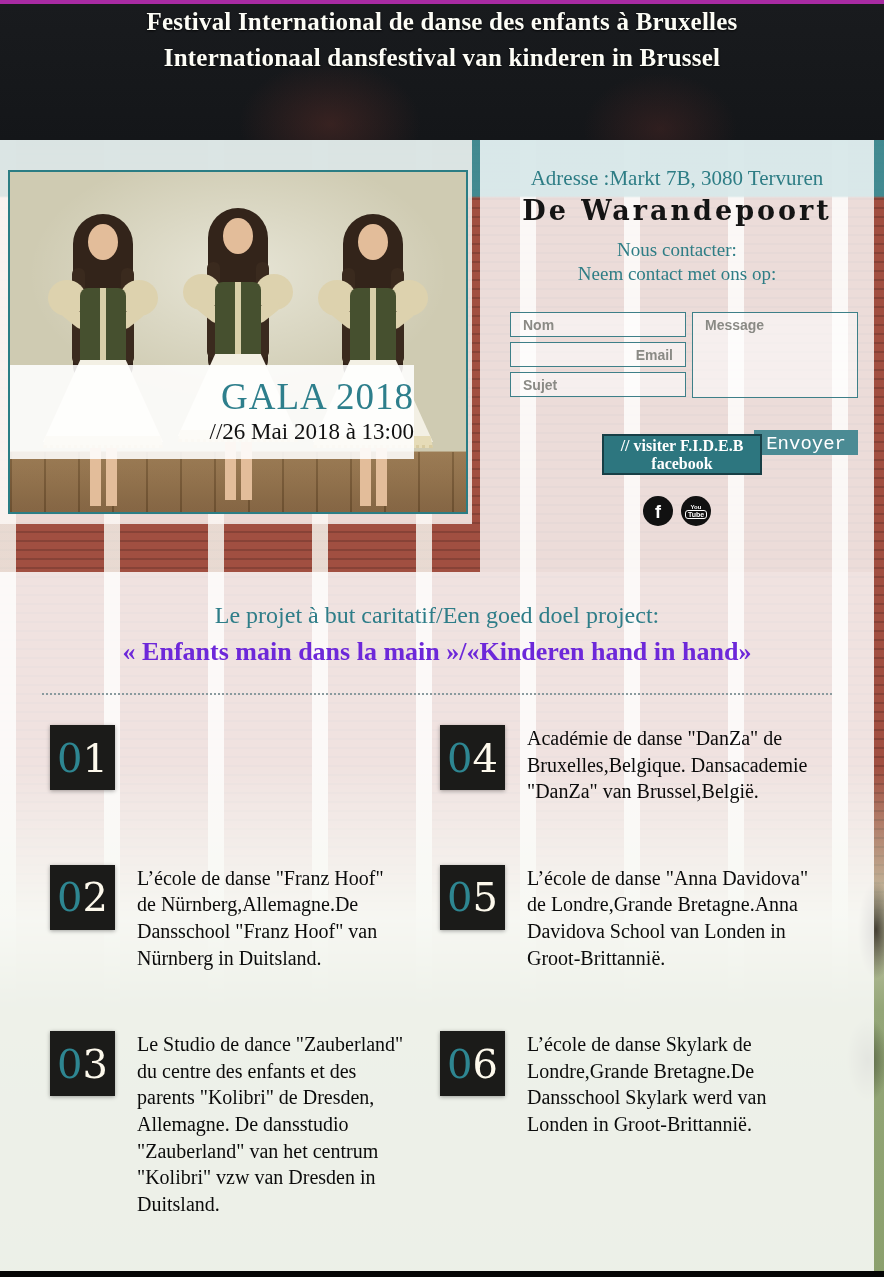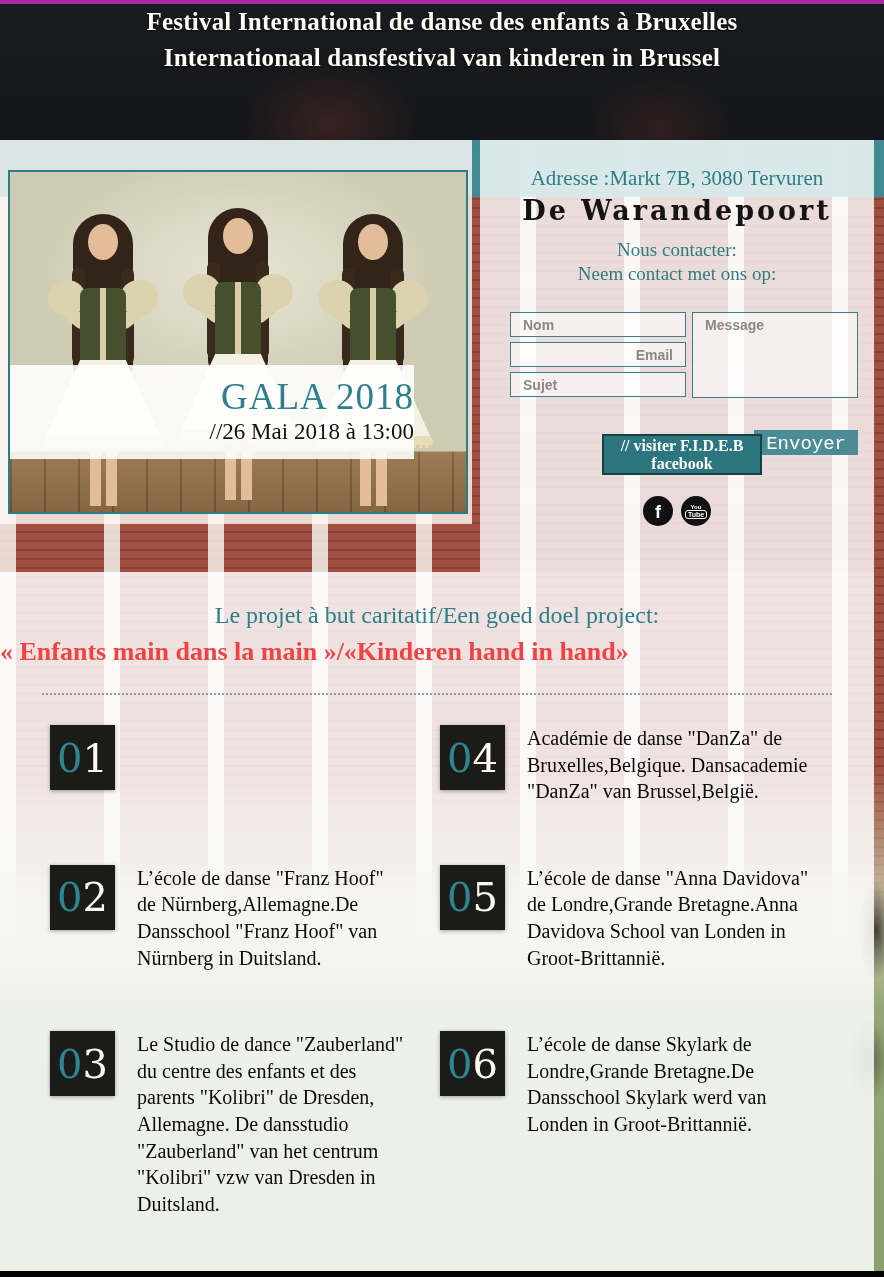--- a/index.html
+++ b/index.html
@@ -129,21 +129,21 @@
     font-family:"Liberation Sans", sans-serif; }
   .yt-line1 { font-size:6px; font-weight:bold; }
   .yt-line2 { font-size:7px; font-weight:bold; border:1px solid #fff; border-radius:3px; padding:0 2px; }
 
   
   .lower {
     position:relative; width:874px; height:723px;
     background:rgba(255,255,255,0.84);
   }
   .proj-line1 { padding-top:30px; text-align:center; font-size:24px; font-weight:normal; color:#2e7d88; }
-  .proj-line2 { margin-top:8px; font-size:26px; font-weight:bold; color:#ef4444;font-family:Liberation Serif, serif; }
+  .proj-line2 { margin-top:8px; text-align:center; font-size:26px; font-weight:bold; color:#6d28d9;font-family:Liberation Serif, serif; }
   .dotted-divider { width:790px; margin:26px auto 0; border:none; border-top:2px dotted #8a9a9e; }
   .schools-grid {
     display:grid; grid-template-columns:390px 1fr;
     row-gap:60px; margin-top:30px; padding:0 40px 0 50px;
   }
   .school-item { display:flex; gap:22px; align-items:flex-start; }
   .num-badge {
     flex:0 0 auto; width:65px; height:65px; background:#1b1b19;
     display:flex; align-items:center; justify-content:center;
     box-shadow:0 1px 4px rgba(0,0,0,0.35);

